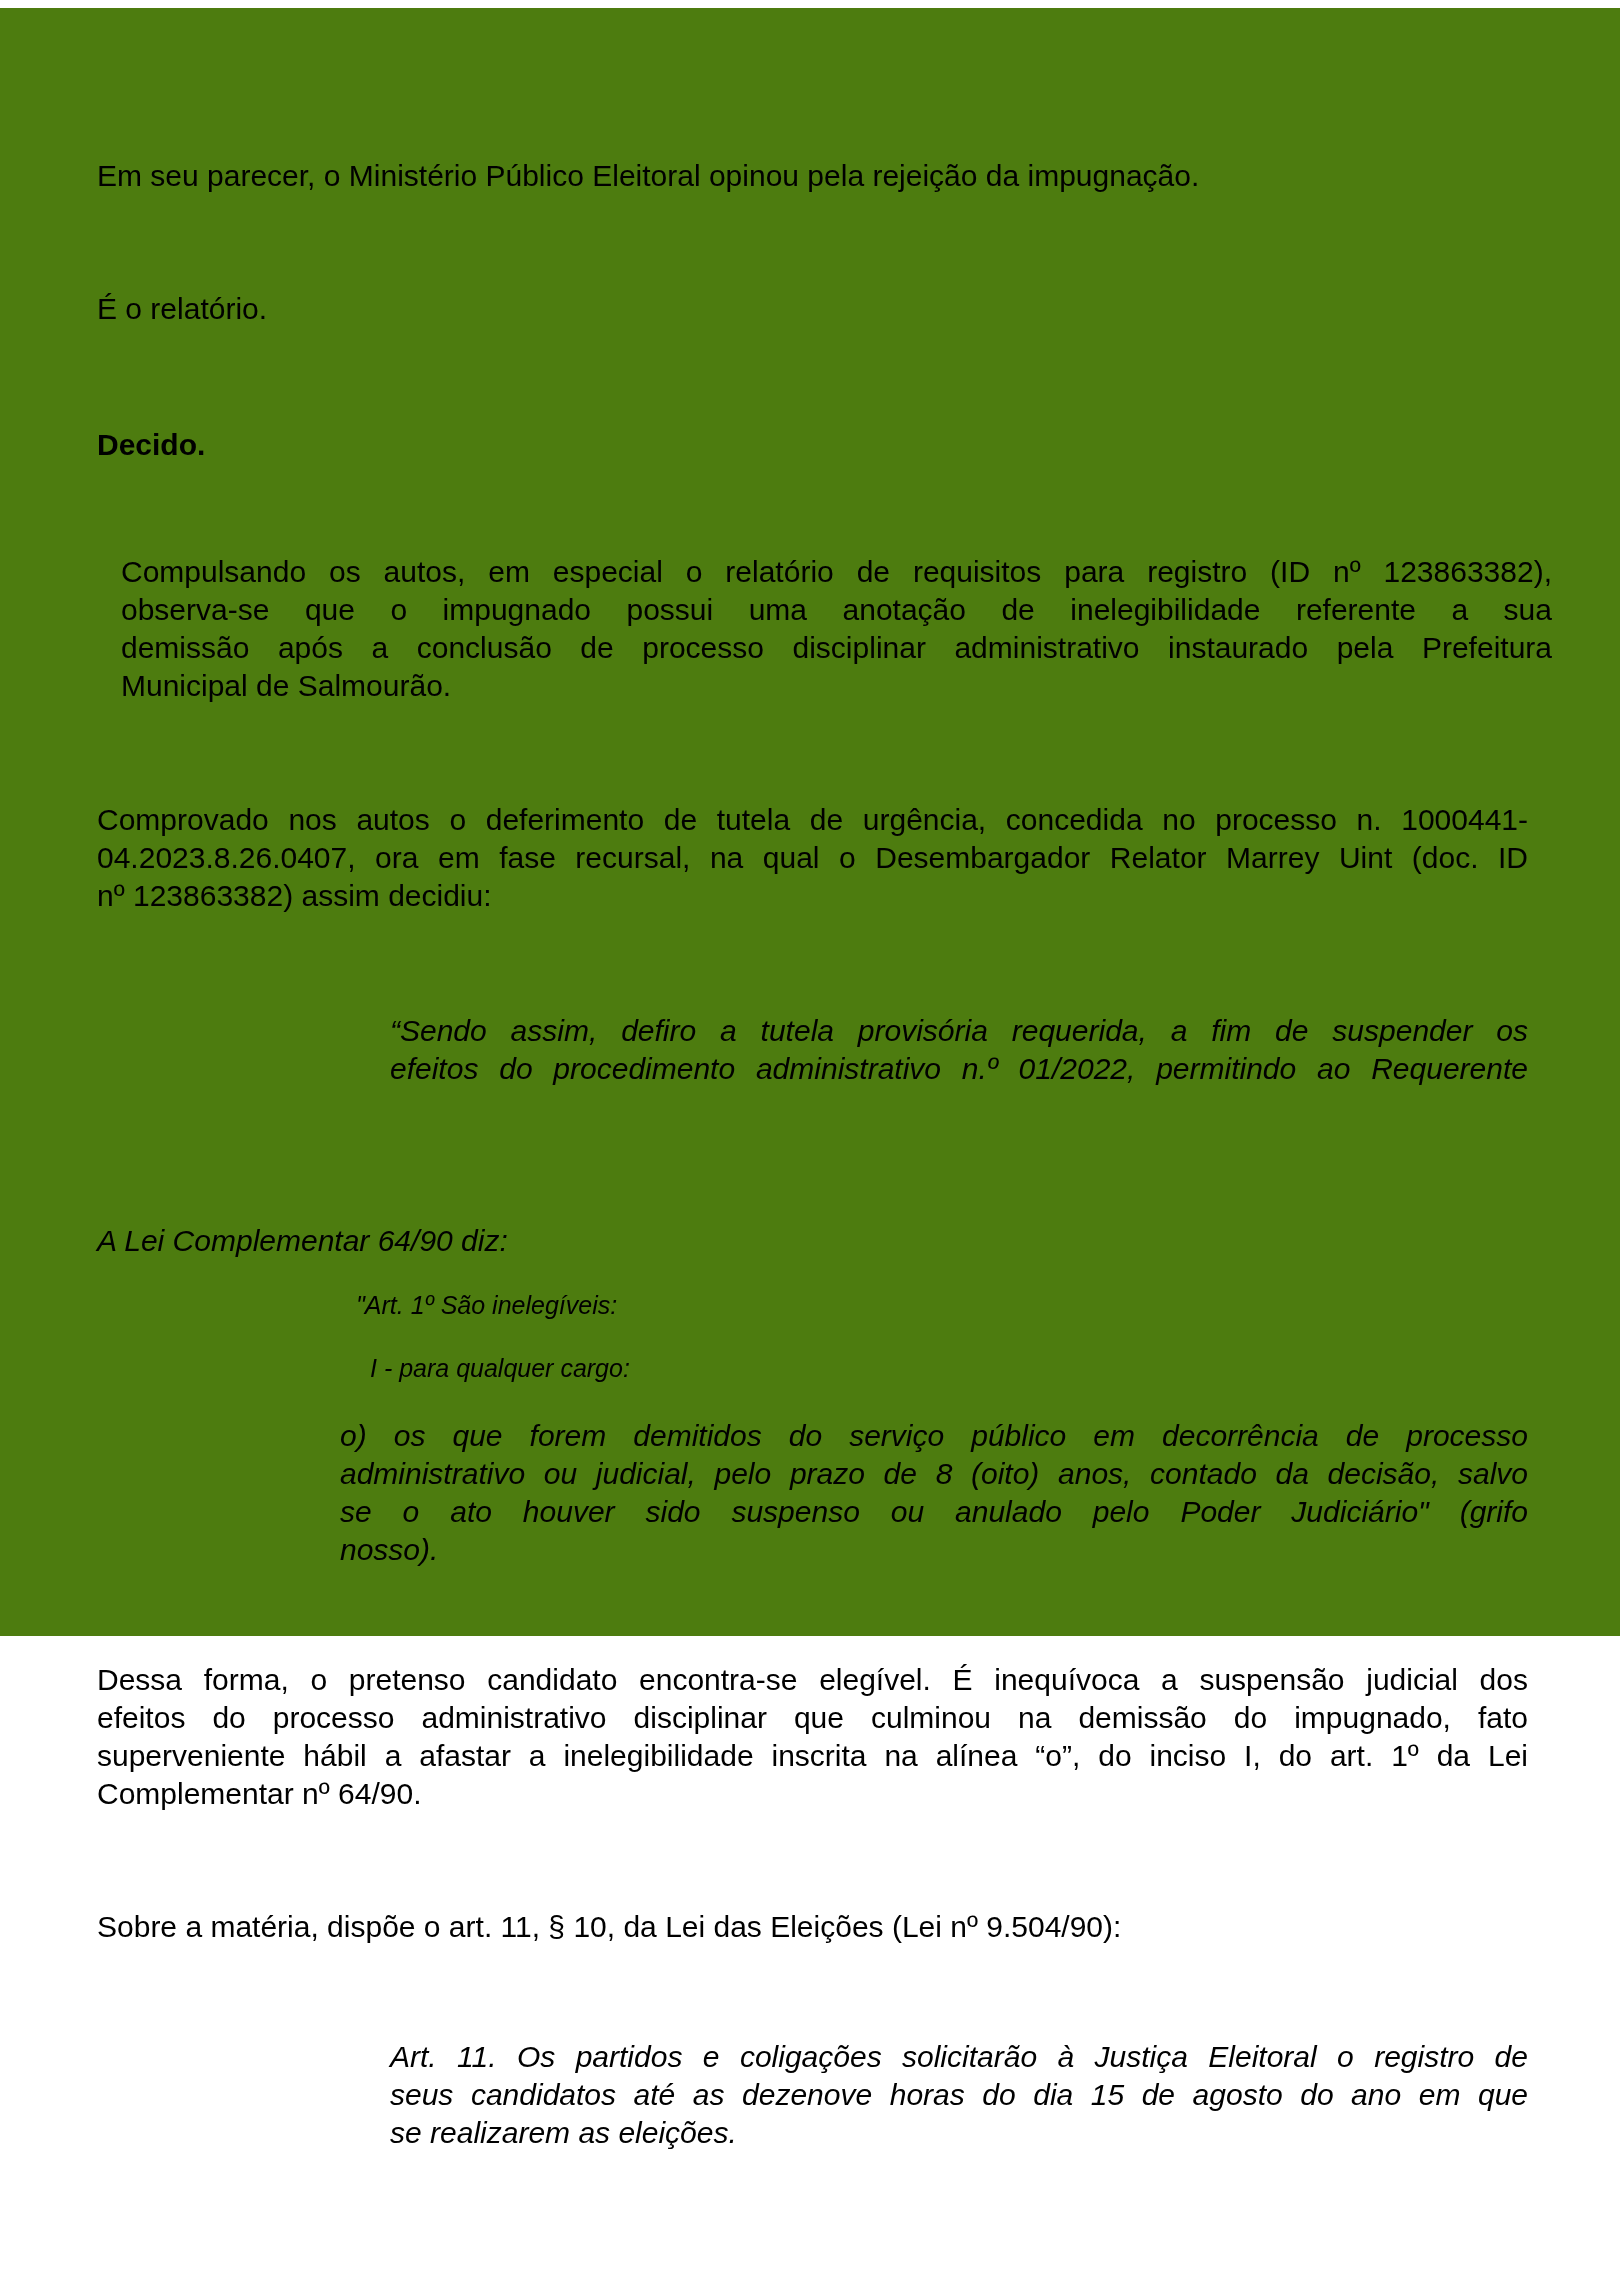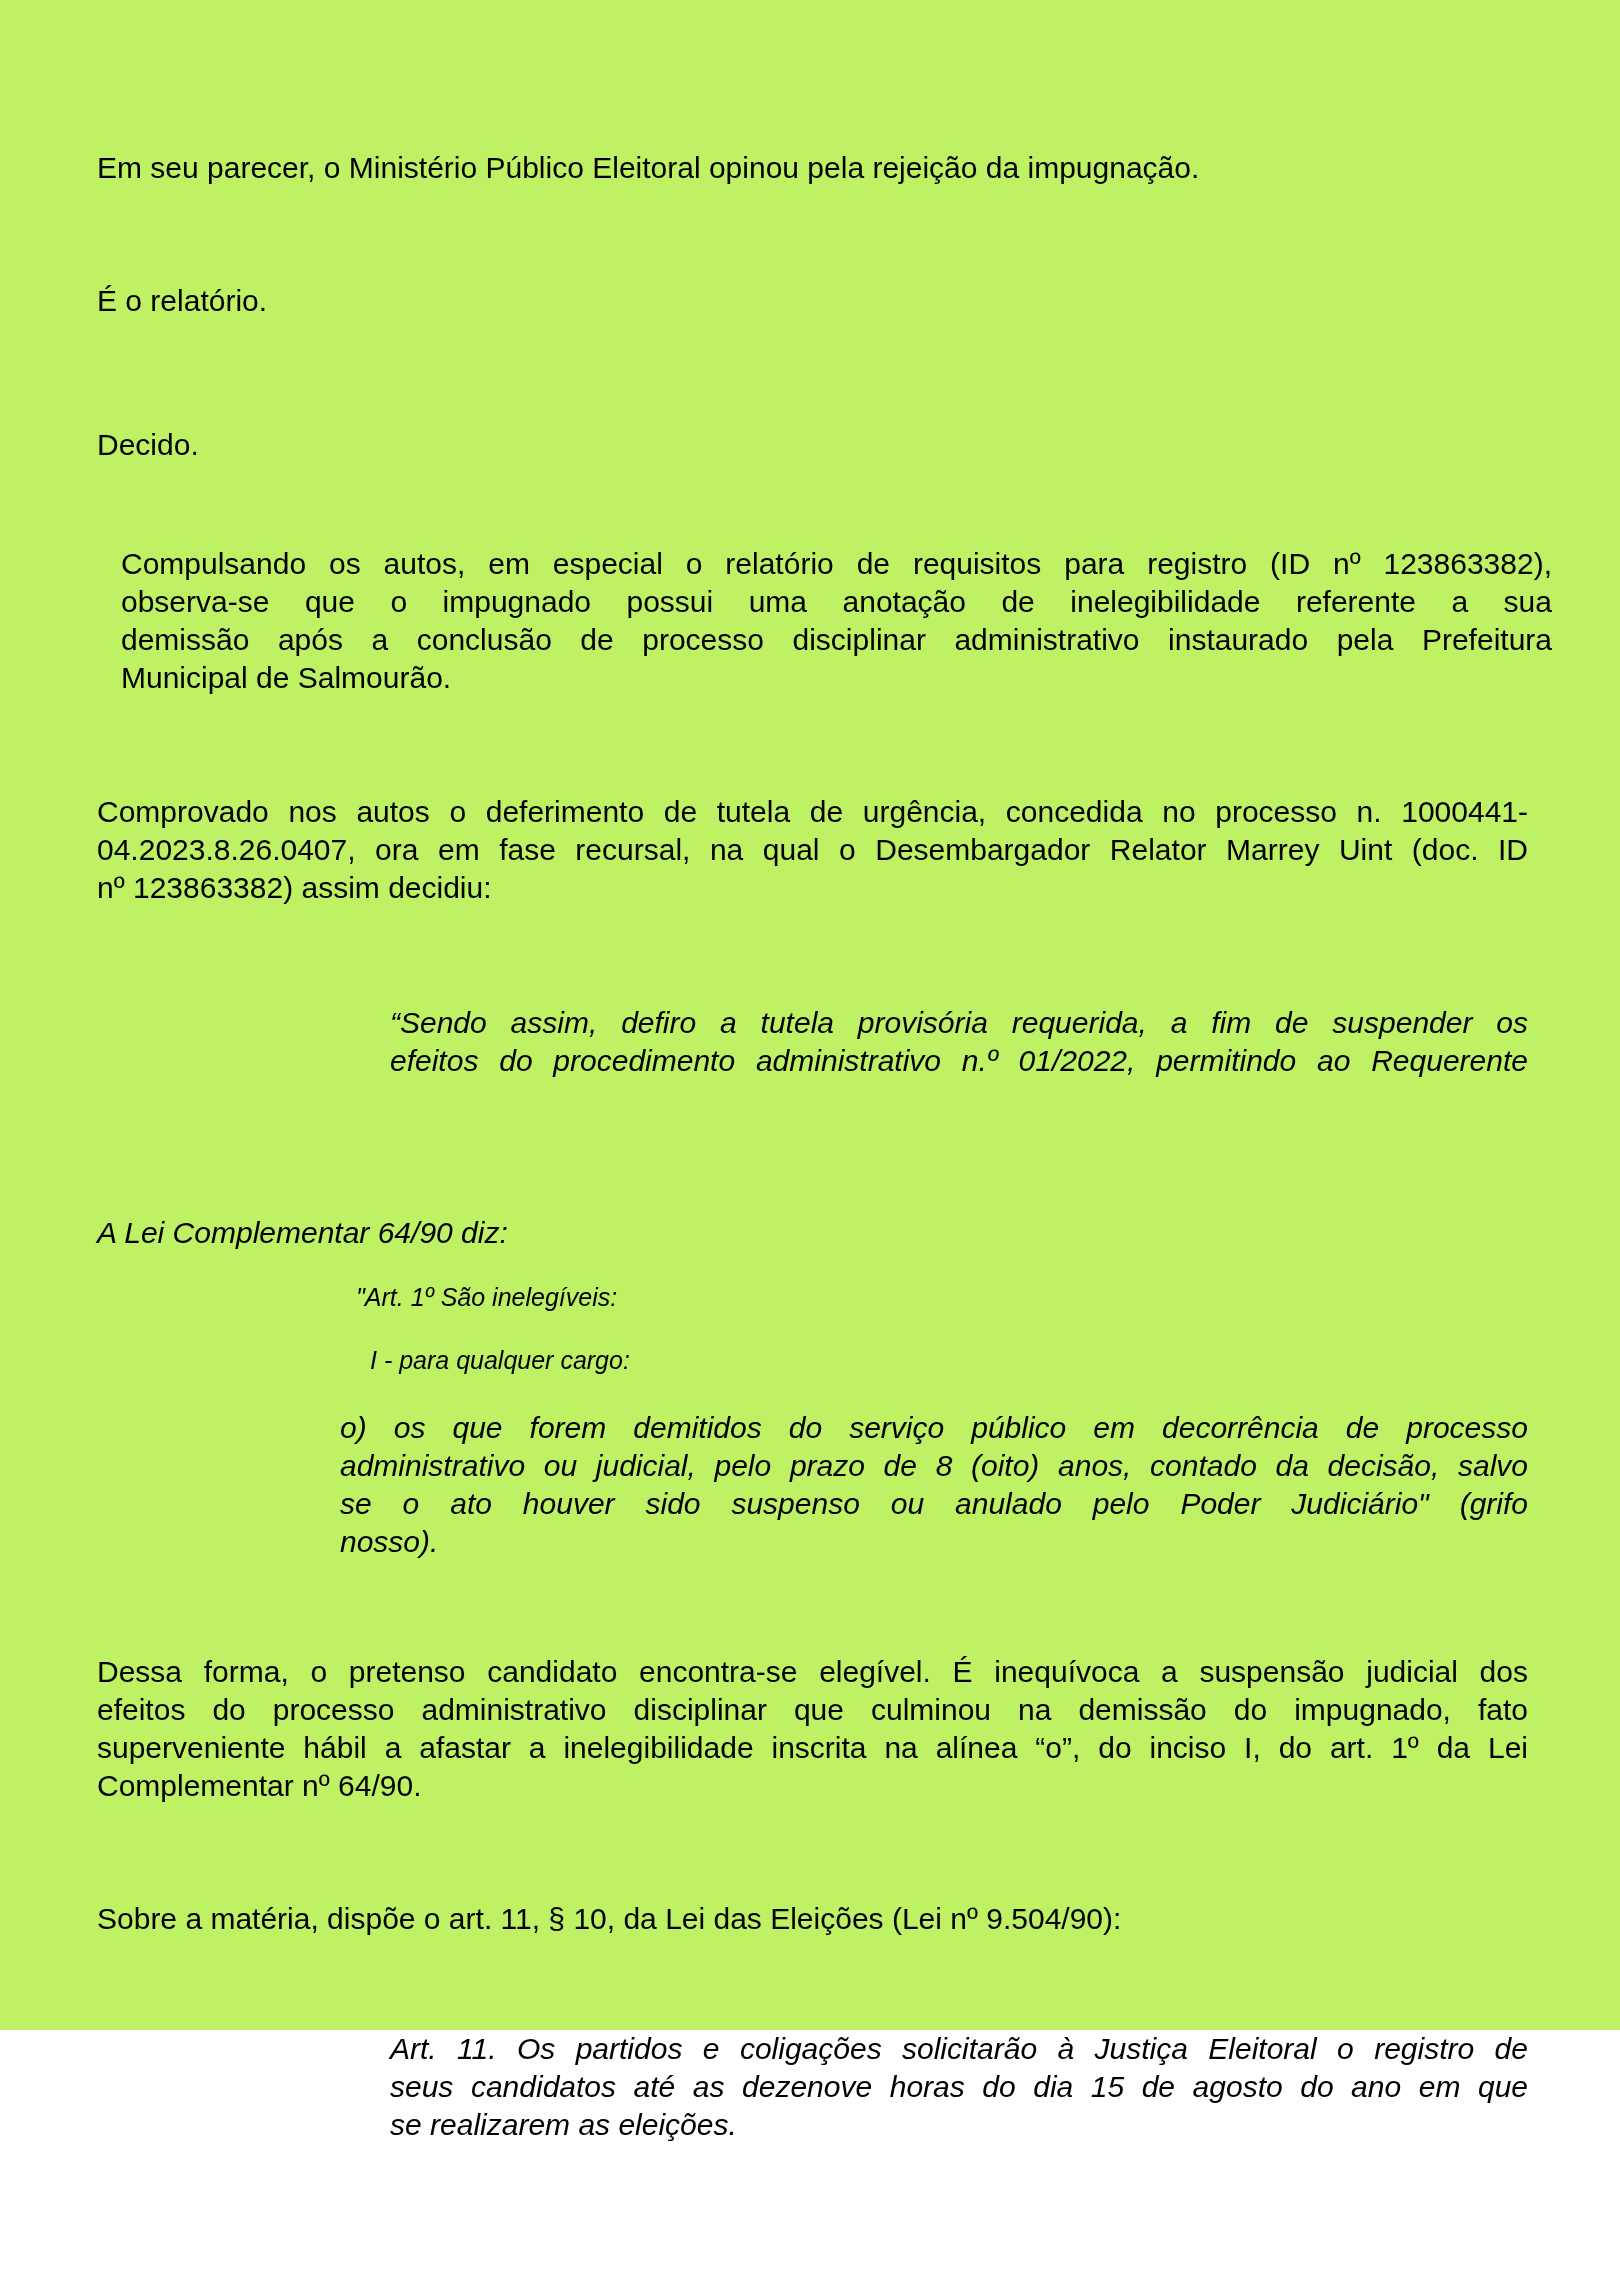--- a/index.html
+++ b/index.html
@@ -1,24 +1,24 @@
 <!DOCTYPE html>
 <html style="font-size:14.3px"><head>
 <meta charset="utf-8">
 <style>
   html, body { margin: 0; padding: 0; background: #ffffff; }
   body { width: 1620px; height: 2293px; position: relative; overflow: hidden;
          font-family: "Liberation Sans", sans-serif; color: #000000; }
-  .page { position: absolute; left: 0; top: 0; width: 1620px; height: 2030px; background: #bef264; }
+  .page { position: absolute; left: 0; top: 8px; width: 1620px; height: 1628px; background: #4d7c0f; }
   .para { position: absolute; margin: 0; }
   .line { display: block; white-space: nowrap; height: 38px; line-height: 38px; font-size: 30px; }
   .line.j { text-align: justify; text-align-last: justify; white-space: normal; }
   .line.l { text-align: left; }
   .it { font-style: italic; }
-  .b { font-weight: normal; margin-top: 8px; }
+  .b { font-weight: bold; }
   .small .line { font-size: 25px; height: 30px; line-height: 30px; }
   .seg-bold { font-weight: normal; }
 </style>
 </head>
 <body>
 
 <div class="page">
 
   <div class="para" style="left:97px; top:149px; width:1431px;">
     <span class="line l">Em seu parecer, o Ministério Público Eleitoral opinou pela rejeição da impugnação.</span>

